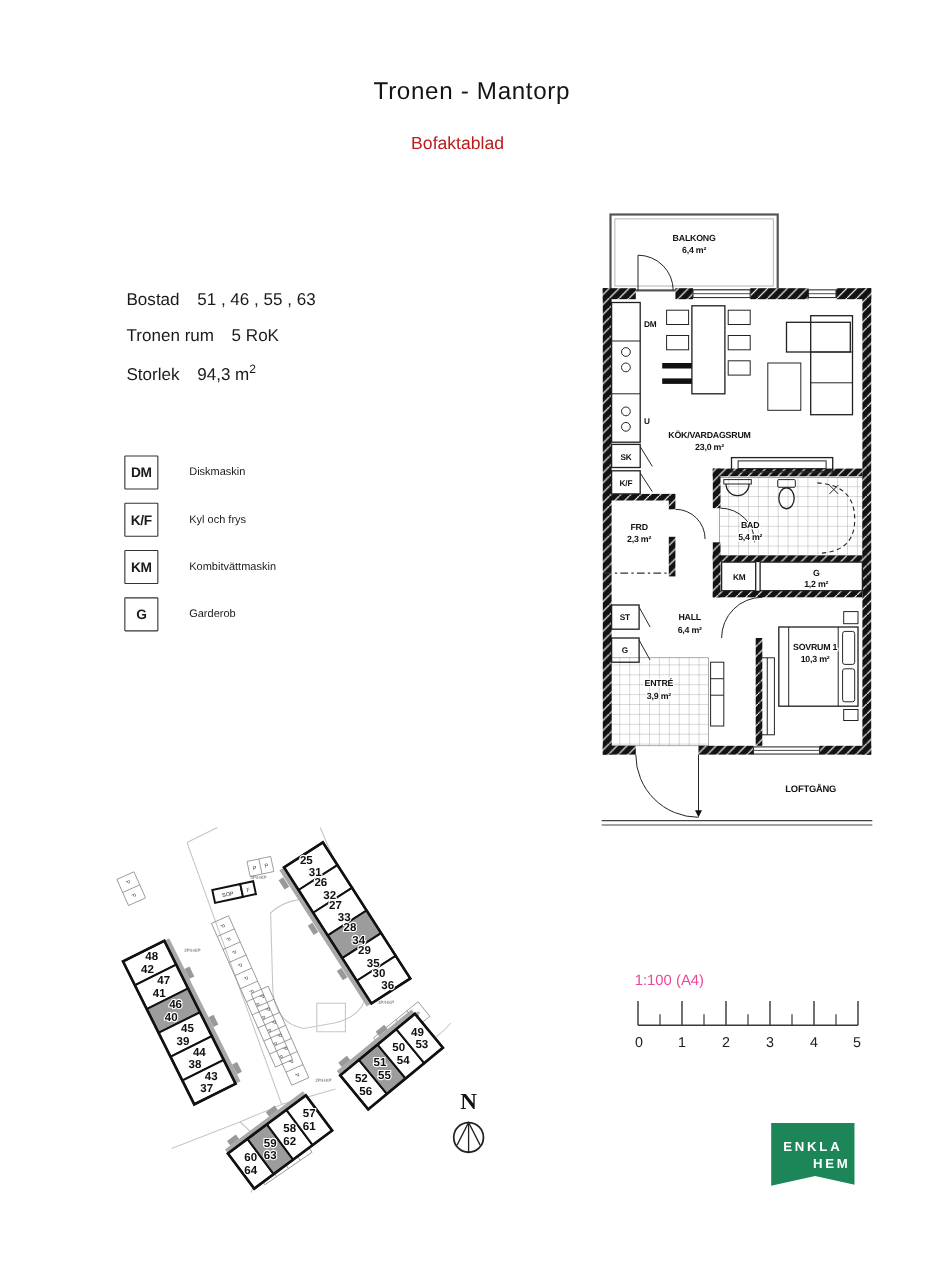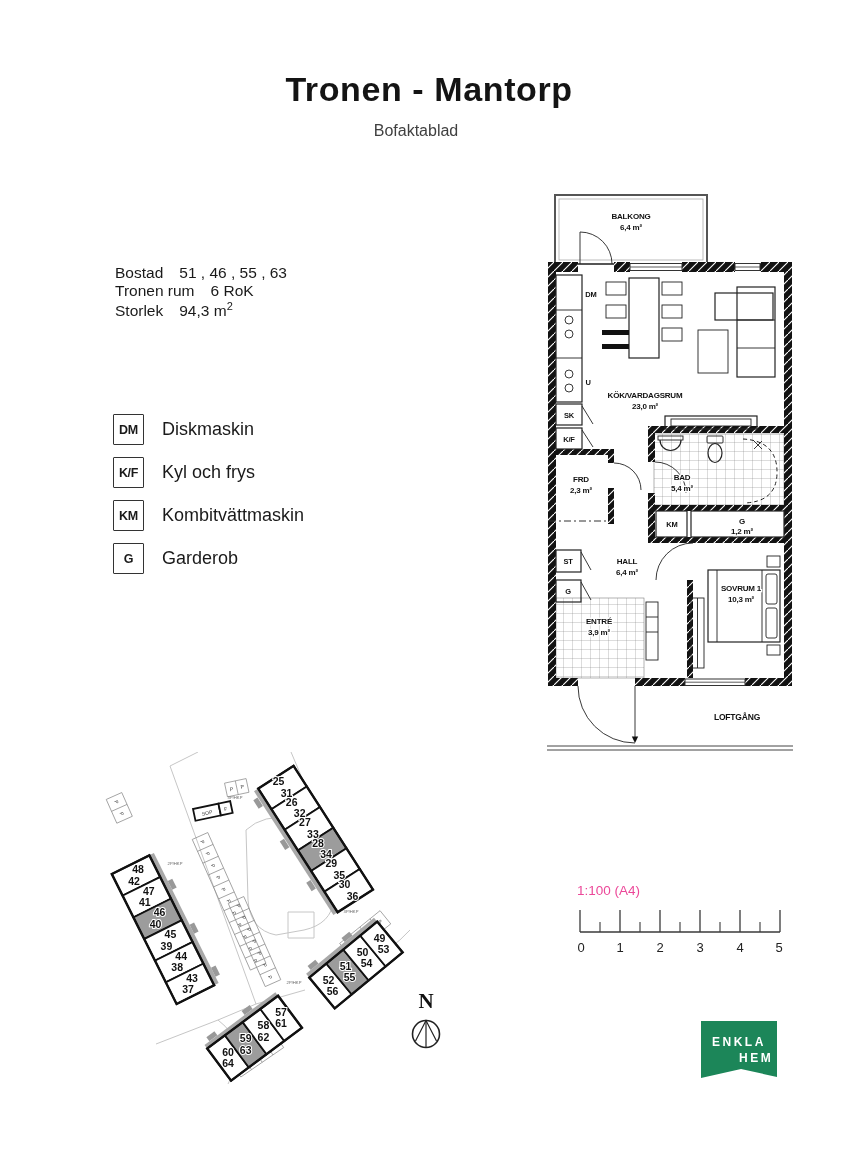--- a/index.html
+++ b/index.html
@@ -1,27 +1,27 @@
 <!DOCTYPE html>
 <html><head>
 <meta charset="utf-8">
 <style>
   html,body{margin:0;padding:0;background:#fff;}
   body{width:858px;height:1160px;position:relative;font-family:"Liberation Sans",sans-serif;color:#1a1a1a;overflow:hidden;}
   .abs{position:absolute;}
-  .title{top:70px;left:0;width:858px;text-align:center;font-size:34px;font-weight:700;letter-spacing:.6px;color:#141414;}
-  .subtitle{top:122px;left:0;width:832px;text-align:center;font-size:16px;font-weight:400;color:#404040;}
-  .info{left:115px;top:264px;display:flex;flex-direction:column;font-size:15.5px;}
+  .title{top:70px;left:0;width:858px;text-align:center;font-size:22px;font-weight:400;letter-spacing:.6px;color:#141414;}
+  .subtitle{top:122px;left:0;width:832px;text-align:center;font-size:16px;font-weight:400;color:#b91c1c;}
+  .info{left:115px;top:264px;display:flex;flex-direction:column;gap:15px;font-size:15.5px;}
   .info-row{display:flex;align-items:baseline;}
   .info-label{margin-right:16px;}
   .info-value sup{font-size:11px;}
   .legend{left:113px;top:414px;display:flex;flex-direction:column;gap:12px;}
   .legend-row{display:flex;align-items:center;}
   .legend-box{width:29px;height:29px;border:1.6px solid #333;border-radius:1px;display:flex;align-items:center;justify-content:center;font-size:12.5px;font-weight:600;letter-spacing:-0.3px;flex:0 0 auto;}
-  .legend-label{margin-left:18px;font-size:18px;}
+  .legend-label{margin-left:28px;font-size:10px;}
   svg text{font-family:"Liberation Sans",sans-serif;}
   .fpl{font-size:8px;font-weight:600;fill:#111;stroke:#fff;stroke-width:2.4px;paint-order:stroke;text-anchor:middle;letter-spacing:-0.2px;}
   .fpx{font-size:7.5px;font-weight:600;fill:#111;text-anchor:middle;letter-spacing:-0.2px;}
   .sn{font-size:10.5px;font-weight:600;fill:#111;stroke:#fff;stroke-width:2px;paint-order:stroke;text-anchor:middle;}
   .pp{font-size:5px;fill:#333;text-anchor:middle;}
   .tl{font-size:4.2px;fill:#666;text-anchor:middle;}
   .thin{fill:none;stroke:#222;stroke-width:1.2;}
   .thin2{fill:none;stroke:#222;stroke-width:0.9;}
   .road{fill:none;stroke:#c6c6c6;stroke-width:1;}
   .stall{fill:none;stroke:#8a8a8a;stroke-width:0.7;}
@@ -34,21 +34,21 @@
 <div class="abs title">Tronen - Mantorp</div>
 <div class="abs subtitle">Bofaktablad</div>
 
 <div class="abs info">
   <div class="info-row">
     <span class="info-label">Bostad</span>
     <span class="info-value">51 , 46 , 55 , 63</span>
   </div>
   <div class="info-row">
     <span class="info-label">Tronen rum</span>
-    <span class="info-value">6 RoK</span>
+    <span class="info-value">5 RoK</span>
   </div>
   <div class="info-row">
     <span class="info-label">Storlek</span>
     <span class="info-value"><span>94,3 m</span><sup>2</sup></span>
   </div>
 </div>
 
 <div class="abs legend">
   <div class="legend-row">
     <span class="legend-box">DM</span>

